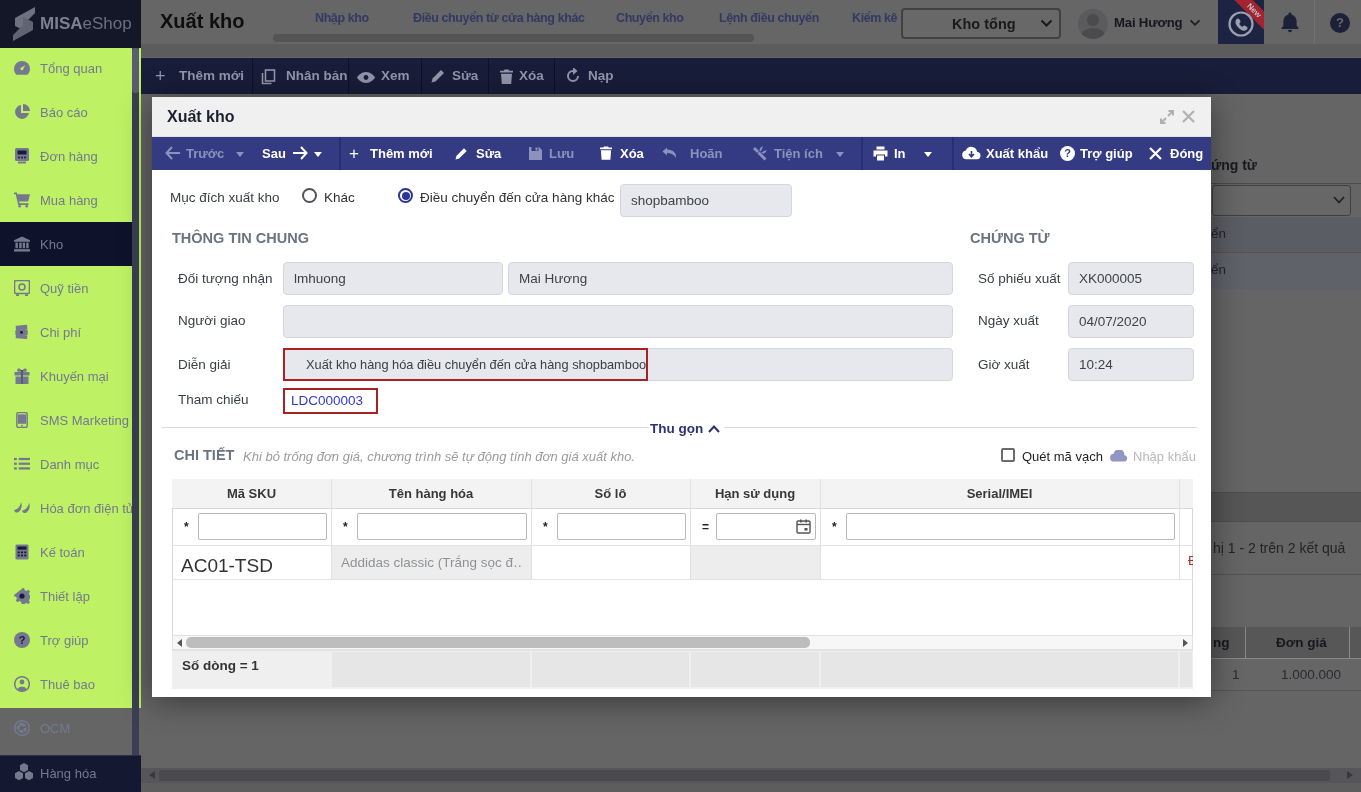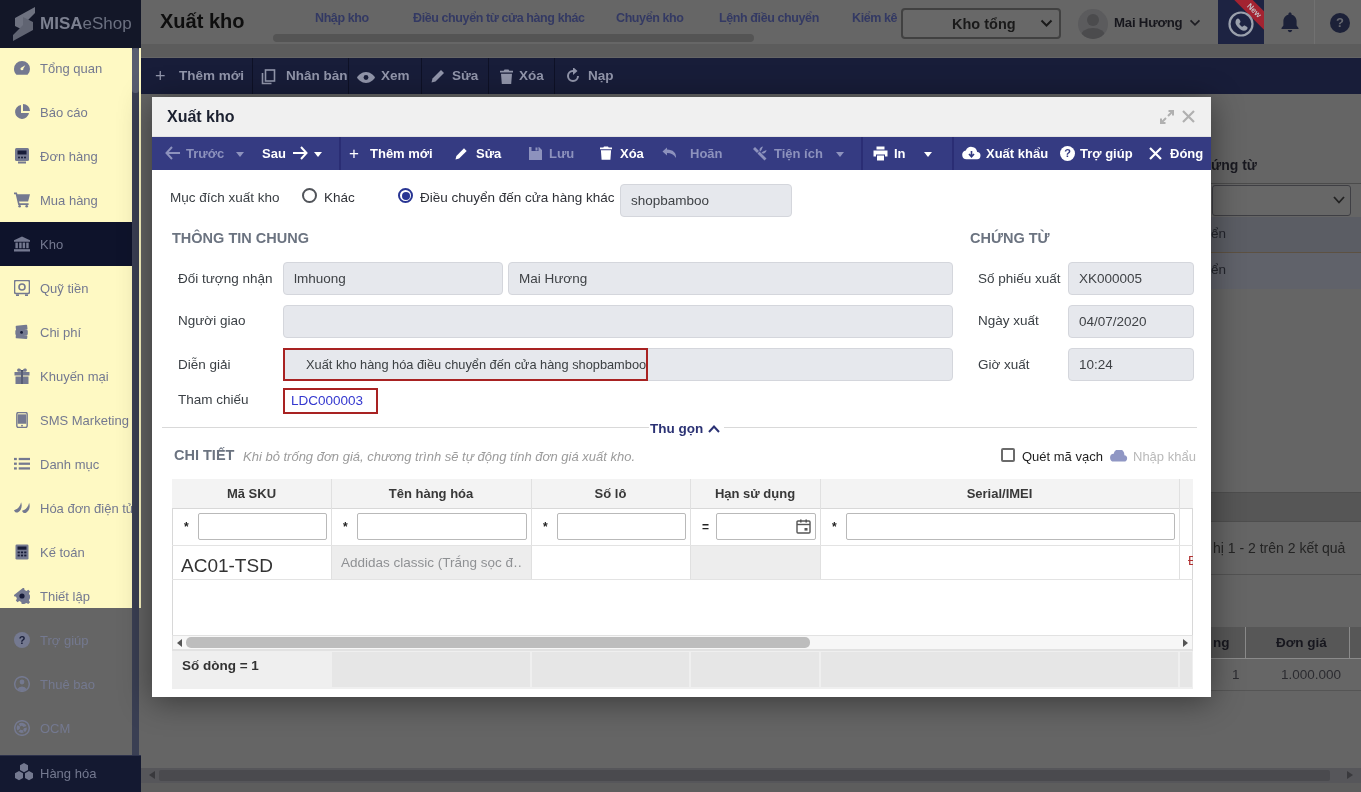--- a/index.html
+++ b/index.html
@@ -21,21 +21,21 @@
 #phonetile { left:1218px; top:0; width:46px; height:50px; background:#1d2342; overflow:hidden; }
 #ribbon { position:absolute; left:14px; top:4px; width:44px; height:13px; background:#a32331; transform:rotate(45deg); color:#c3c3c8; font-size:8px; font-weight:bold; text-align:center; line-height:13px; }
 #bell { left:1281px; top:12px; }
 #hsep { left:1314px; top:0; width:1px; height:50px; background:#717171; }
 #qmark { left:1330px; top:13px; width:20px; height:20px; border-radius:50%; background:#1c2138; color:#66686f; font-size:13px; font-weight:bold; text-align:center; line-height:20px; }
 
 #ptoolbar { left:141px; top:58px; width:1220px; height:36px; background:#181d39; }
 .ptb { position:absolute; top:58px; height:36px; line-height:36px; font-size:13.5px; font-weight:bold; color:#9296ab; }
 .ptsep { position:absolute; top:58px; width:1px; height:36px; background:#0e1126; }
 
-#sidebar { left:0; top:0; width:141px; height:608px; background:#fef9c3; }
+#sidebar { left:0; top:0; width:141px; height:708px; background:#bef264; }
 #logo { position:absolute; left:0; top:0; width:141px; height:48px; background:#131728; }
 #sscroll { position:absolute; left:132px; top:48px; width:7px; height:708px; background:#3a3f53; }
 #sthumb { position:absolute; left:132px; top:48px; width:7px; height:45px; background:#585d70; border-radius:3px; }
 .mitem { position:absolute; left:0; width:132px; height:44px; color:#747990; font-size:13px; }
 .mitem .ic { position:absolute; left:14px; top:14px; width:16px; height:16px; }
 .mitem .tx { position:absolute; left:40px; top:15px; white-space:nowrap; }
 .mactive { background:#0e132b; }
 #hhdivider { position:absolute; left:0; top:755px; width:141px; height:1px; background:#2c314b; }
 #hangitem { position:absolute; left:0; top:756px; width:141px; height:36px; background:#141931; color:#747990; font-size:13px; }
 #hangitem .ic { position:absolute; left:14px; top:7px; }

